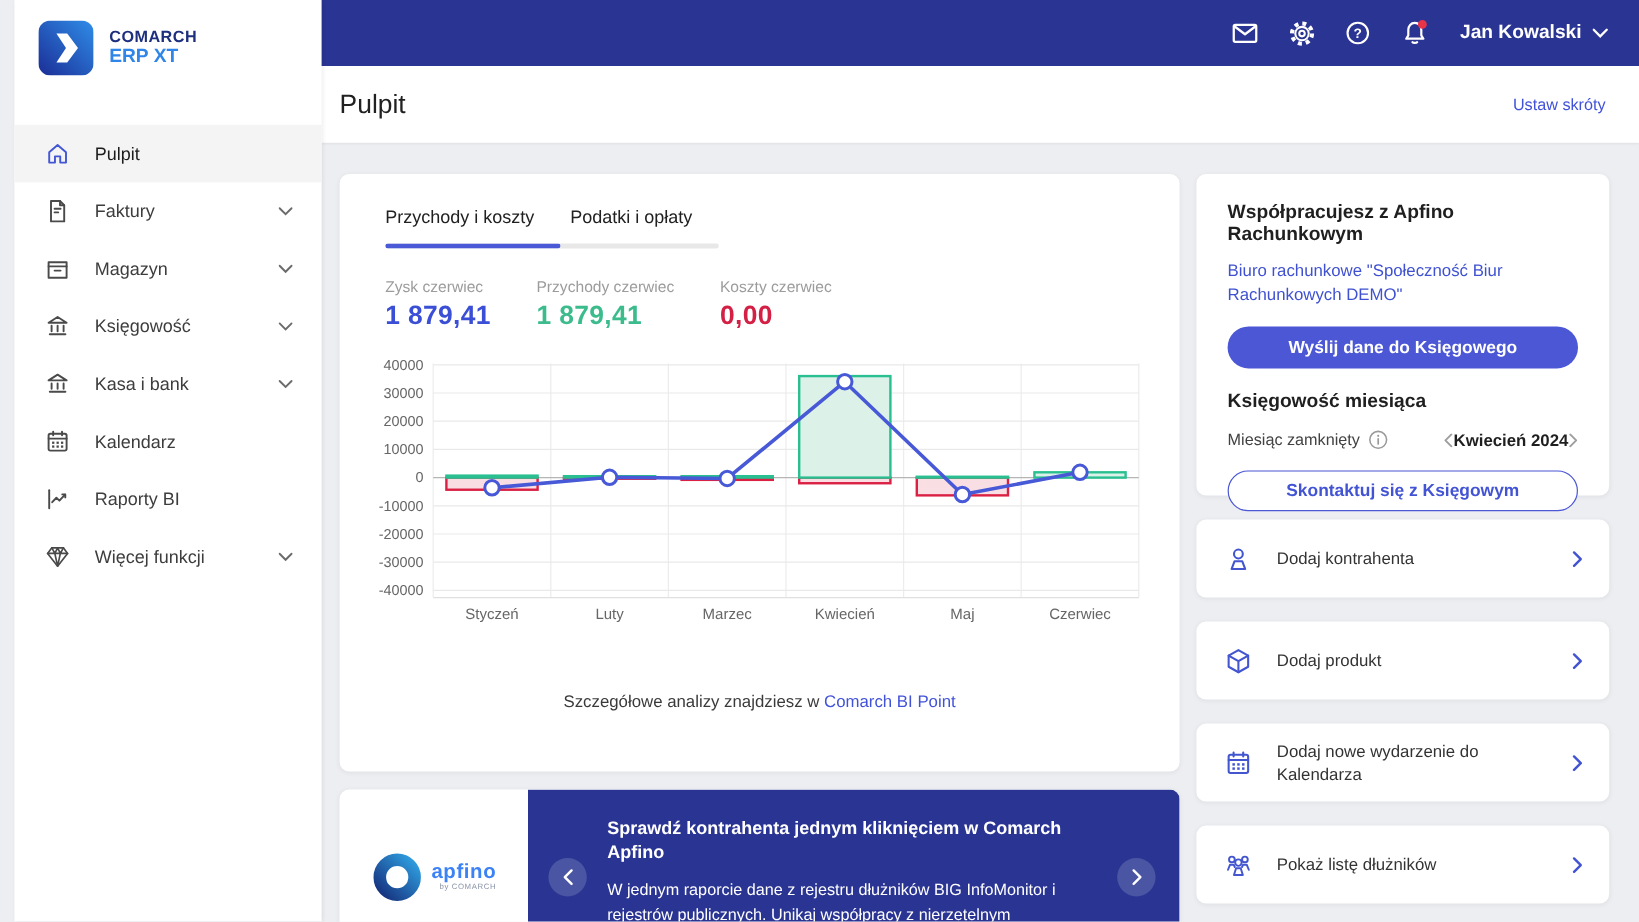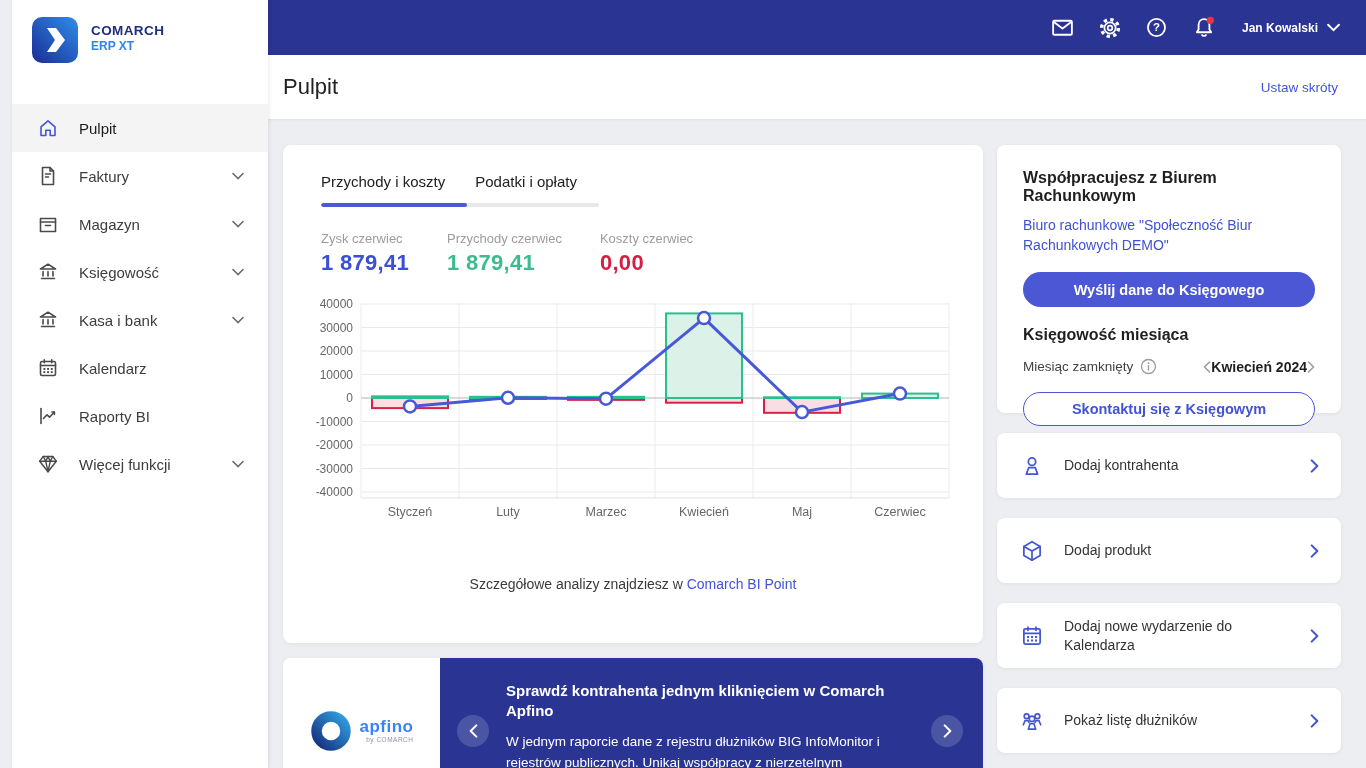--- a/index.html
+++ b/index.html
@@ -3,29 +3,29 @@
 <meta charset="utf-8">
 <style>
   * { box-sizing: border-box; margin: 0; padding: 0; }
   html,body { width:1366px; height:768px; overflow:hidden; }
   body { font-family:"Liberation Sans", sans-serif; background:#edeef2; position:relative; color:#212121; }
 
   
   .topbar { position:absolute; left:256px; top:0; right:0; height:55px; background:#2a3492;
             display:flex; align-items:center; justify-content:flex-end; padding-right:26px; gap:21px; z-index:2; }
   .tb-icon { width:26px; height:26px; display:flex; align-items:center; justify-content:center; color:#fff; cursor:pointer; }
-  .tb-user { display:flex; align-items:center; gap:9px; color:#fff; font-size:12px; font-weight:700; margin-left:4px; cursor:pointer; }
+  .tb-user { display:flex; align-items:center; gap:9px; color:#fff; font-size:16px; font-weight:700; margin-left:4px; cursor:pointer; }
 
   
   .sidebar { position:absolute; left:12px; top:0; bottom:0; width:256px; background:#fff;
              box-shadow:1px 0 4px rgba(0,0,0,.09); z-index:3; }
   .logo { height:104px; display:flex; align-items:flex-start; padding:17px 0 0 20px; gap:13px; }
   .logo-text { padding-top:6px; }
   .logo-line1 { font-size:13.5px; font-weight:700; letter-spacing:.4px; color:#1e2f7d; }
-  .logo-line2 { font-size:12px; font-weight:600; color:#2f86e8; margin-top:1px; }
+  .logo-line2 { font-size:16px; font-weight:600; color:#2f86e8; margin-top:1px; }
   .nav-item { height:48px; display:flex; align-items:center; padding:0 24px; gap:19px; font-size:15px; color:#3d3d3d; cursor:pointer; }
   .nav-item.active { background:#f4f4f5; }
   .nav-icon { width:24px; height:24px; color:#4a4a4a; flex:none; display:flex; }
   .nav-item.active .nav-icon { color:#4356d4; }
   .nav-item.active .nav-label { color:#1c1c1c; }
   .nav-chevron { margin-left:auto; color:#6b6b6b; display:flex; }
 
   
   .pageheader { position:absolute; left:256px; top:55px; right:0; height:64px; background:#fff;
                 display:flex; align-items:center; padding:0 28px 0 27px; box-shadow:0 1px 2px rgba(0,0,0,.06); z-index:1; }
@@ -393,21 +393,21 @@
           <svg width="9" height="14" viewBox="0 0 8 12" fill="none" stroke="#fff" stroke-width="1.8" stroke-linecap="round" stroke-linejoin="round">
               <polyline points="1.5,1 6.5,6 1.5,11"></polyline>
             </svg>
         </span>
       </div>
     </section>
   </div>
 
   <div class="right-col">
     <section class="card acc-card">
-      <div class="acc-title">Współpracujesz z Biurem Rachunkowym</div>
+      <div class="acc-title">Współpracujesz z Apfino Rachunkowym</div>
       <div class="acc-link">Biuro rachunkowe "Społeczność Biur Rachunkowych DEMO"</div>
       <button class="btn-primary">Wyślij dane do Księgowego</button>
       <div class="month-title">Księgowość miesiąca</div>
       <div class="month-row">
         <span>Miesiąc zamknięty</span>
         <span>
           <svg width="17" height="17" viewBox="0 0 17 17" fill="none" stroke="#9a9a9a">
               <circle cx="8.5" cy="8.5" r="7" stroke-width="1.3"></circle>
               <path d="M8.5 7.8 V12" stroke-width="1.4" stroke-linecap="round"></path>
               <circle cx="8.5" cy="5.2" r="0.9" fill="#9a9a9a" stroke="none"></circle>

